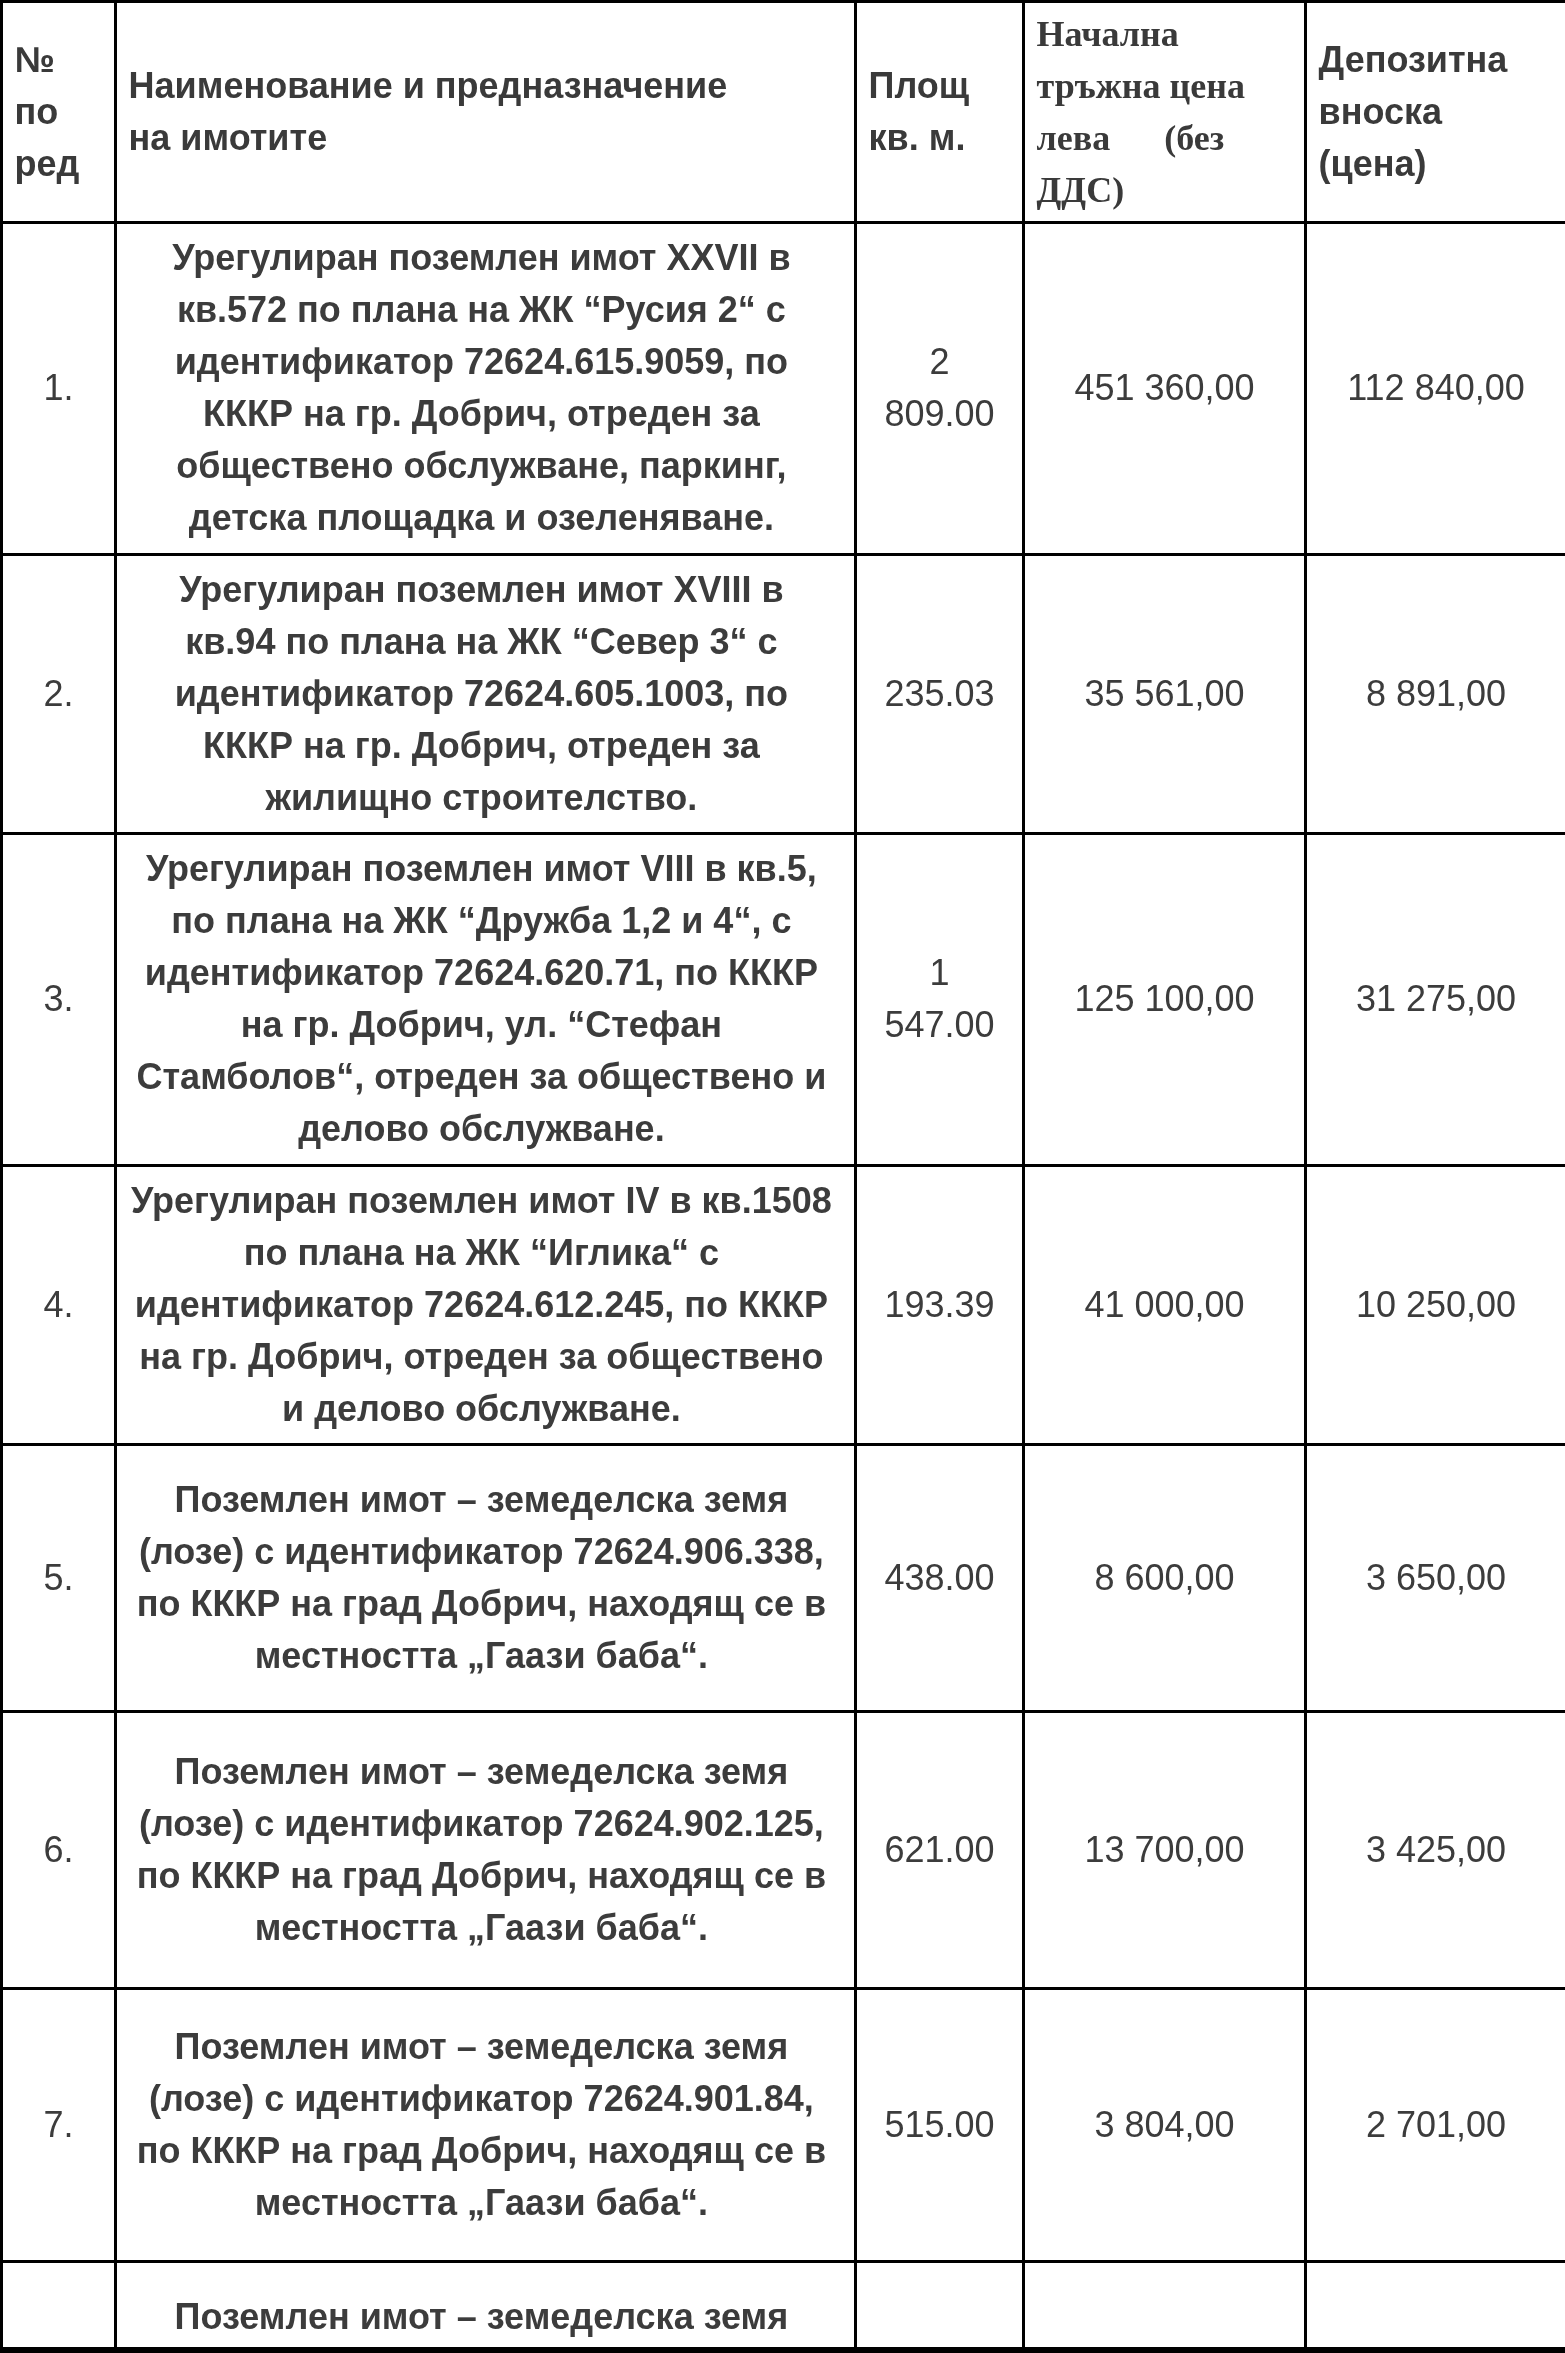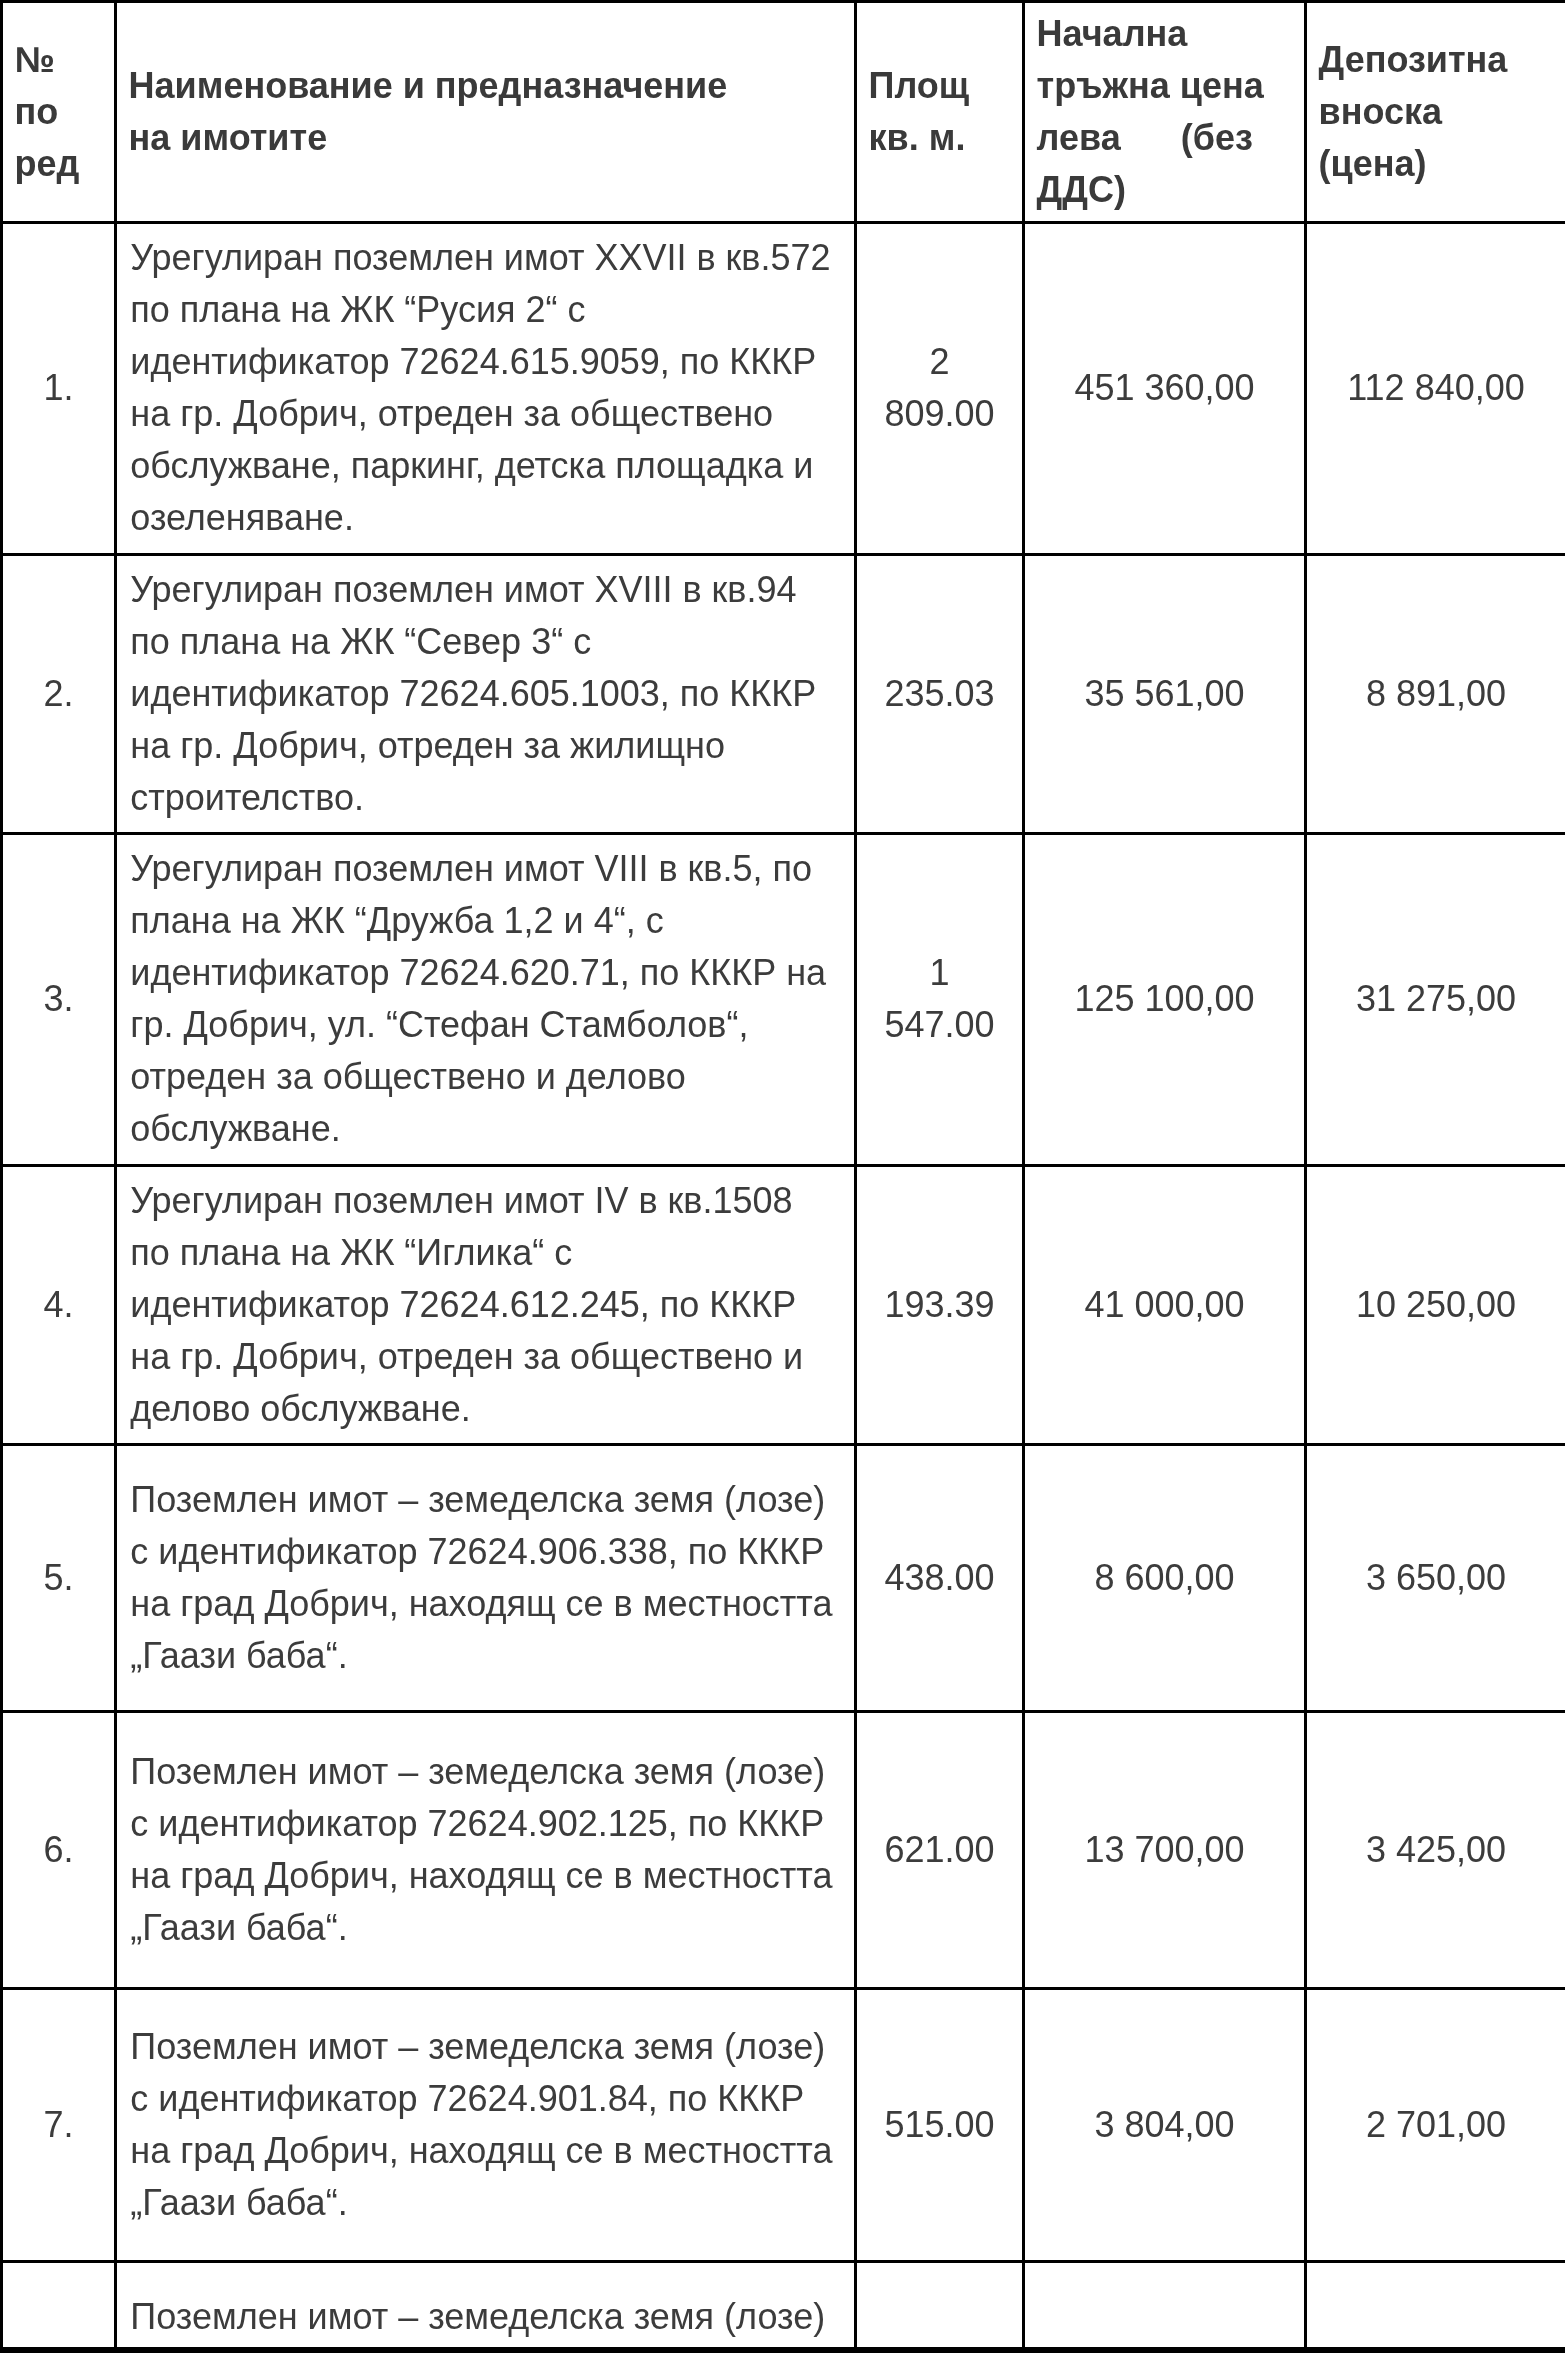--- a/index.html
+++ b/index.html
@@ -32,28 +32,30 @@
   
   table.props th {
     font-weight: bold;
     color: #3a3a3a;
     text-align: left;
     white-space: pre-line;
     padding: 5px 8.3px 5px 11.6px;
   }
   table.props th.price-head {
     white-space: pre-wrap; 
+    font-family: Liberation Serif, serif;
   }
   
   td.num-cell {
     text-align: center;
   }
   td.name-cell {
-    text-align: left;
+    text-align: center;
     padding: 8.3px 21.5px 8.3px 13.3px;
+    font-weight: bold;
   }
   td.area-cell,
   td.price-cell,
   td.deposit-cell {
     text-align: center;
     white-space: pre-line;
   }
   
   .page-cut-line {
     position: absolute;

